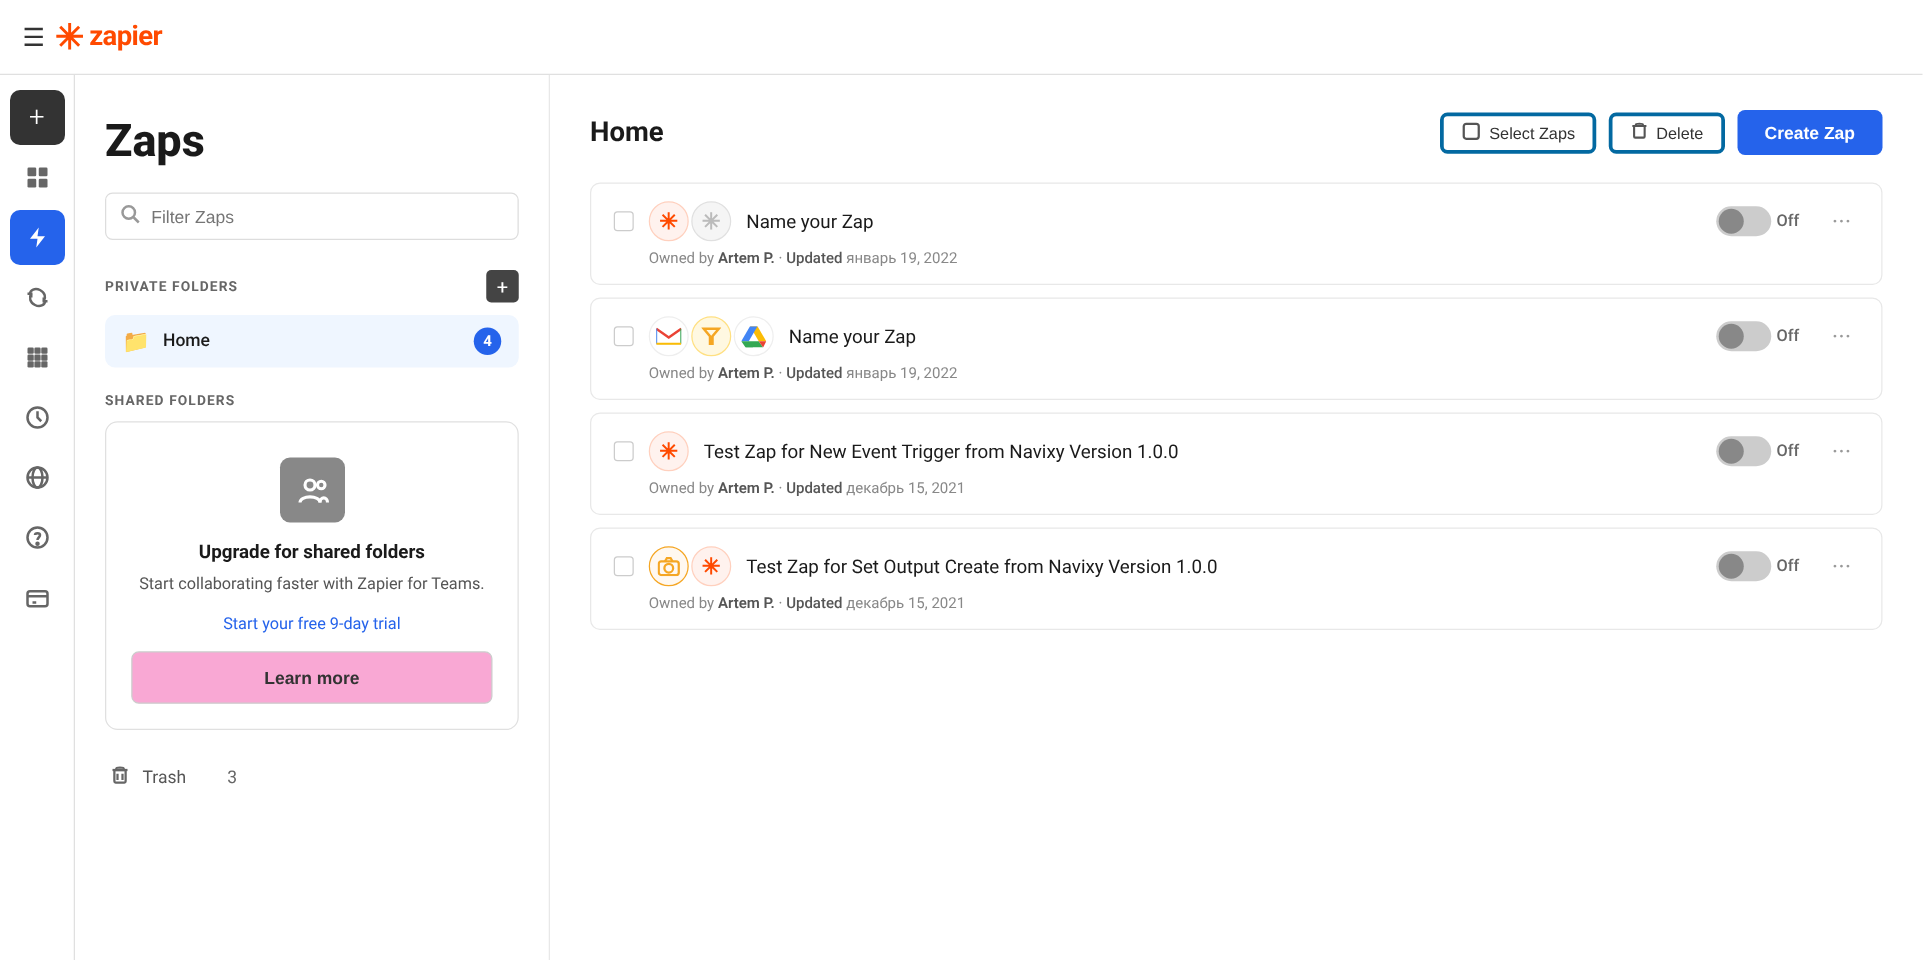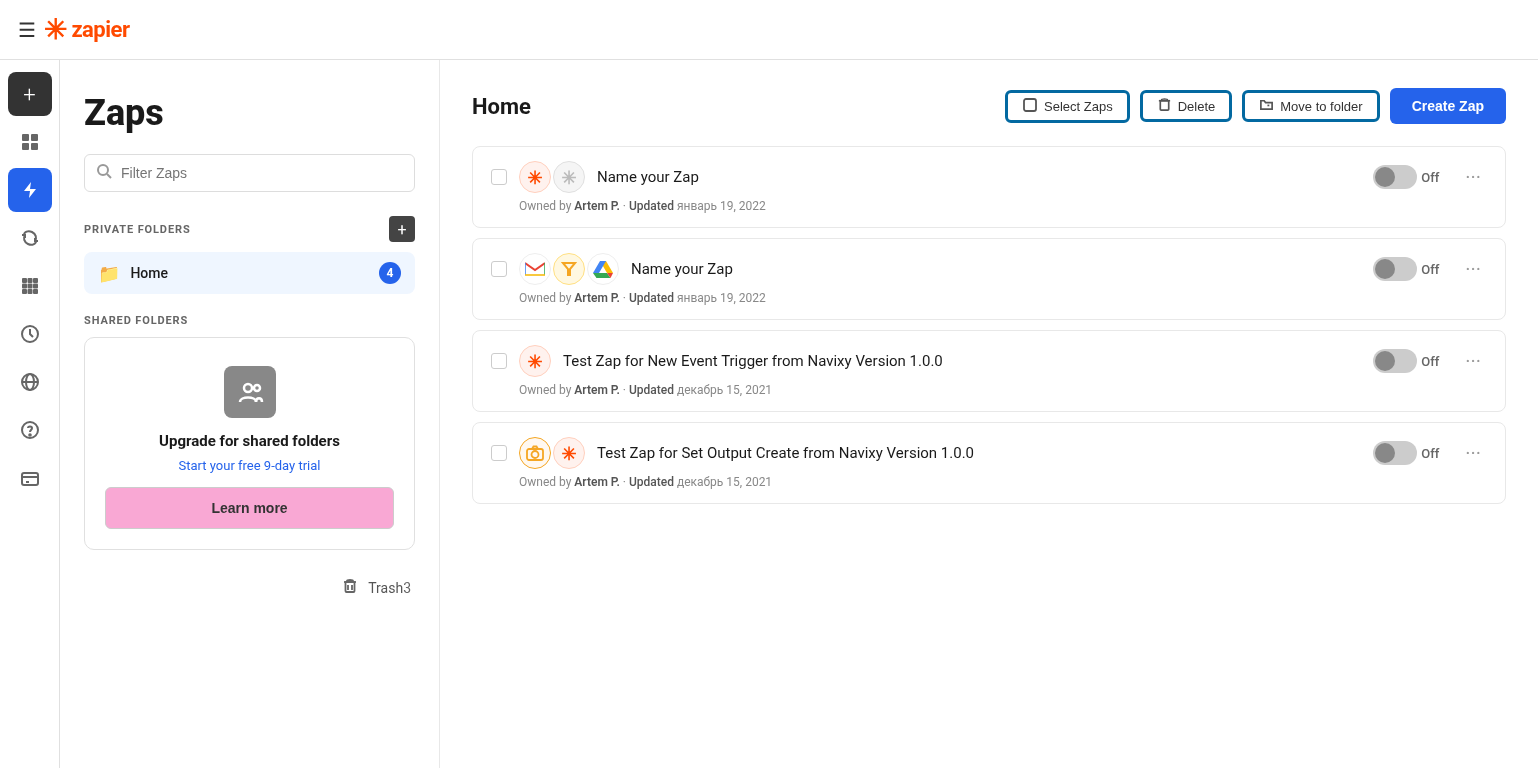--- a/index.html
+++ b/index.html
@@ -99,22 +99,22 @@
     .upgrade-title { font-size: 15px; font-weight: 700; color: #1a1a1a; margin-bottom: 8px; }
     .upgrade-desc { font-size: 13px; color: #555; margin-bottom: 14px; line-height: 1.5; }
     .trial-link { color: #2563eb; font-size: 13px; cursor: pointer; margin-bottom: 14px; }
     .learn-more-btn {
       width: 100%; padding: 12px; border: 1px solid #ccc; border-radius: 6px;
       background: #f9a8d4; font-size: 14px; font-weight: 600; color: #333;
       cursor: pointer; text-align: center;
     }
 
     .trash-item {
-      display: flex; align-items: center; justify-content: flex-end;
-      padding: 10px 4px; margin-top: 18px; cursor: pointer;
+      display: flex; align-items: center; justify-content: flex-start;
+      padding: 10px 4px; margin-top: 18px; cursor: pointer; gap: 33px;
     }
     .trash-left { display: flex; align-items: center; gap: 10px; color: #555; font-size: 14px; }
     .trash-icon { font-size: 16px; color: #666; }
     .trash-count { font-size: 14px; color: #666; }
 
     
     .right-panel { flex: 1; padding: 28px 32px; overflow-y: auto; }
     .right-header {
       display: flex; align-items: center; justify-content: space-between;
       margin-bottom: 22px;
@@ -289,20 +289,21 @@
       <div class="upgrade-box">
         <div class="upgrade-icon">
           <svg width="28" height="28" viewBox="0 0 28 28" fill="none" stroke="white" stroke-width="2.5">
               <circle cx="12" cy="10" r="4"></circle>
               <path d="M4 24 C4 18 20 18 20 24"></path>
               <circle cx="21" cy="10" r="3"></circle>
               <path d="M20 24 C20 19 26 19 26 24"></path>
             </svg>
         </div>
         <div class="upgrade-title">Upgrade for shared folders</div>
+        <div class="upgrade-desc">Start collaborating faster with Zapier for Teams.</div>
         <div class="trial-link">Start your free 9-day trial</div>
         <button class="learn-more-btn">Learn more</button>
       </div>
     </div>
 
     <div class="trash-item">
       <div class="trash-left">
         <span class="trash-icon">
           <svg width="16" height="16" viewBox="0 0 16 16" fill="none" stroke="#666" stroke-width="1.8">
               <polyline points="2,4 14,4"></polyline>
@@ -334,29 +335,20 @@
           <button class="toolbar-btn">
             <span class="btn-icon">
               <svg width="15" height="15" viewBox="0 0 16 16" fill="none" stroke="#555" stroke-width="1.8">
                   <polyline points="2,4 14,4"></polyline>
                   <path d="M5 4V3 C5 2 11 2 11 3V4"></path>
                   <rect x="3.5" y="4" width="9" height="10" rx="1"></rect>
                 </svg>
             </span>
             <span>Delete</span>
           </button>
-          <button class="toolbar-btn">
-            <span class="btn-icon">
-              <svg width="15" height="15" viewBox="0 0 16 16" fill="none" stroke="#555" stroke-width="1.8">
-                  <path d="M2 4 L2 13 L14 13 L14 6 L7 6 L5.5 4 Z"></path>
-                  <line x1="9" y1="9" x2="11" y2="9"></line>
-                </svg>
-            </span>
-            <span>Move to folder</span>
-          </button>
         </div>
         <button class="create-zap-btn">Create Zap</button>
       </div>
     </div>
 
     <div class="zap-list">
 
       <div class="zap-row">
         <div class="zap-row-top">
           <input type="checkbox" class="zap-checkbox" style="">

